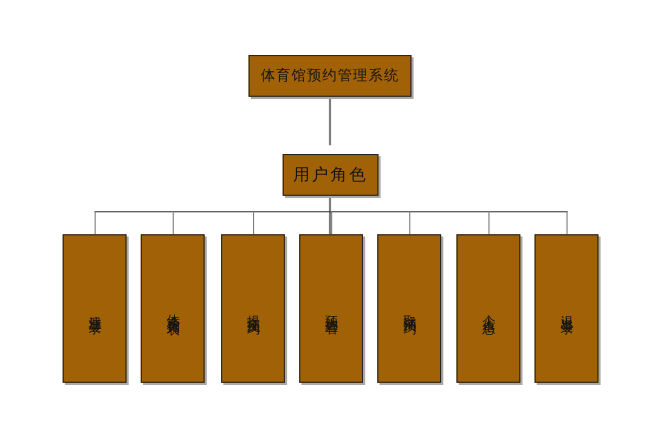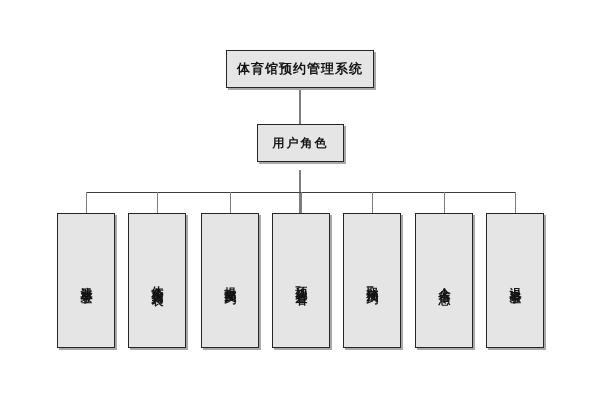--- a/index.html
+++ b/index.html
@@ -8,37 +8,37 @@
     width: 600px;
     height: 400px;
     background: var(--background, #ffffff);
     font-family: "Liberation Sans", sans-serif;
     overflow: hidden;
   }
   .node {
     position: absolute;
     box-sizing: content-box;
     border: 1px solid var(--border, #262626);
-    background: #e5e5e5;
+    background: #a16207;
     box-shadow: 2px 2px 0 var(--shadow, #a9a9a9);
     display: flex;
     align-items: center;
     justify-content: center;
     color: var(--text, #141414);
-    font-weight: 700;
+    font-weight: 400;
   }
   .root-node {
     left: 226px; top: 50px;
     width: 146px; height: 36px;
     font-size: 13px; letter-spacing: 1px;
   }
   .role-node {
-    left: 257px; top: 124px;
+    left: 257px; top: 140px;
     width: 85px; height: 36px;
-    font-size: 12px; letter-spacing: 2px;
+    font-size: 15px; letter-spacing: 2px;
   }
   .leaf {
     top: 213px;
     width: 56px; height: 133px;
     writing-mode: vertical-rl;
     text-orientation: upright;
     font-size: 12px;
     letter-spacing: 2px;
   }
   .leaf-1 { left: 57px;  }

